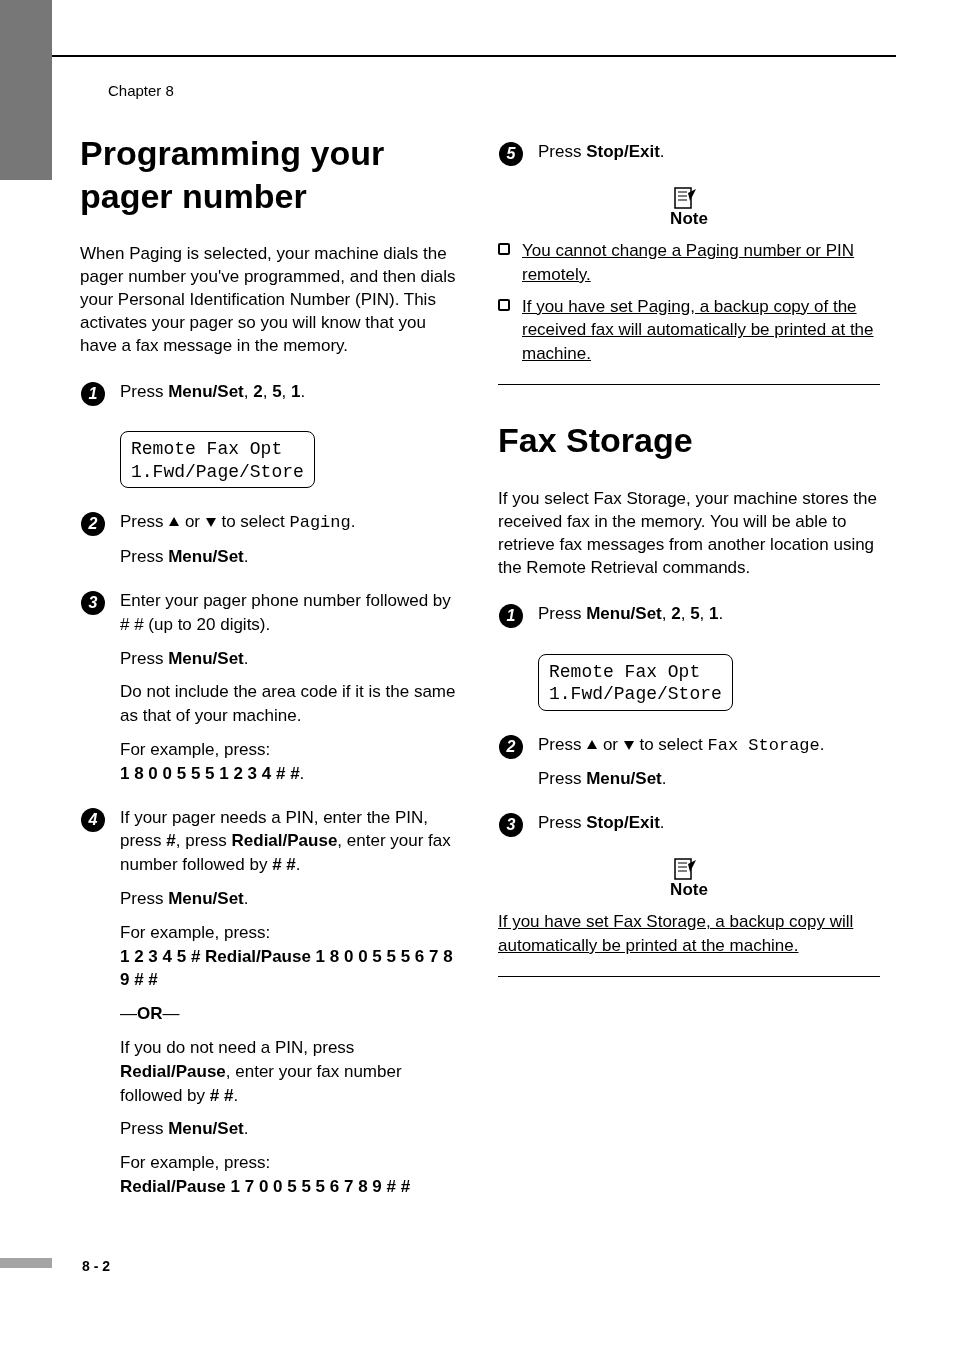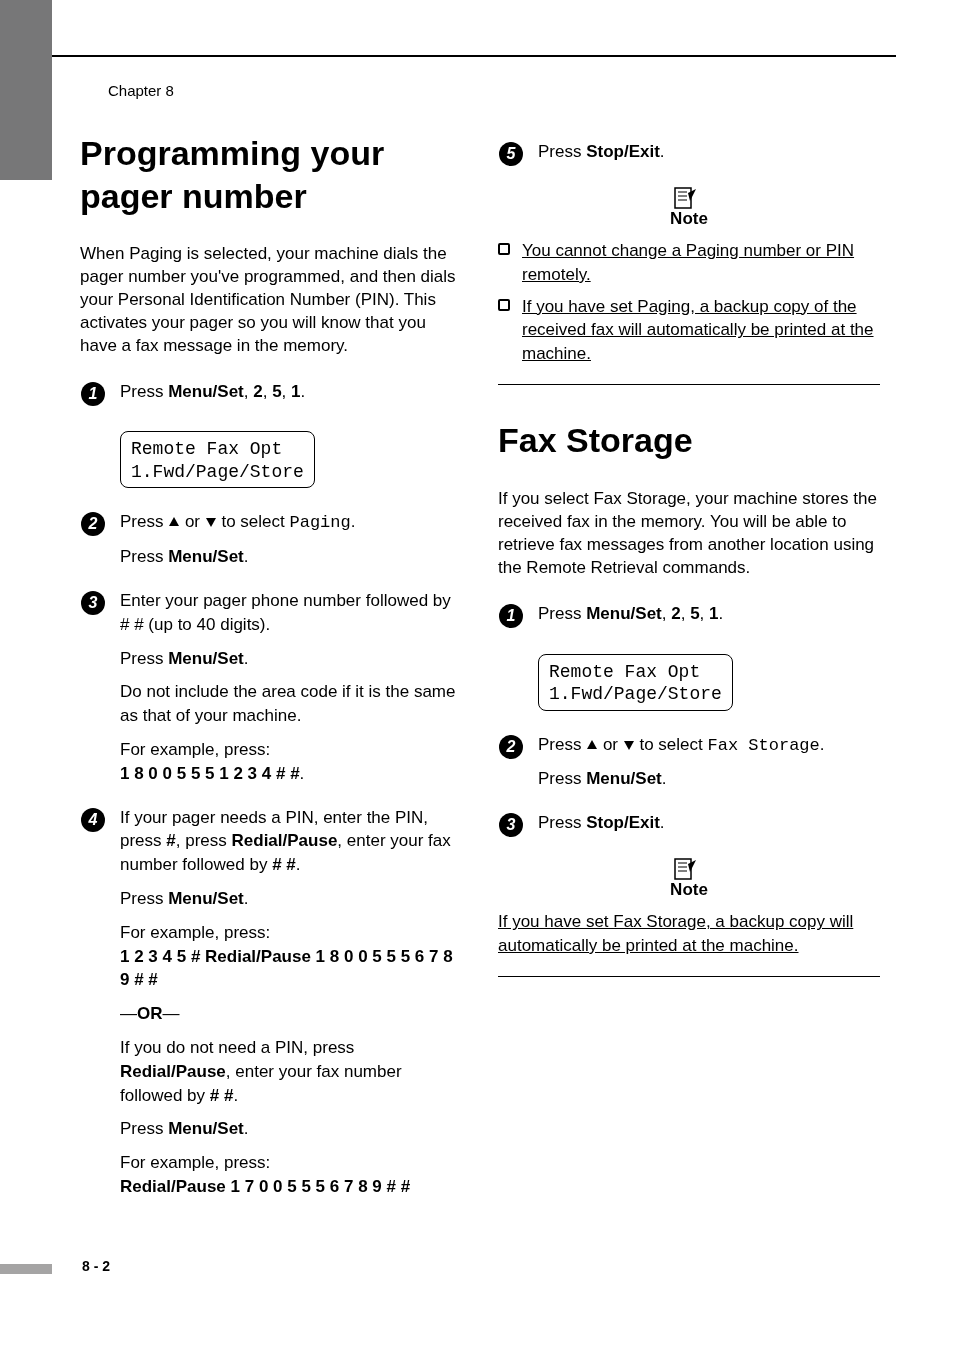--- a/index.html
+++ b/index.html
@@ -76,21 +76,21 @@
   .note-body ul { list-style: none; padding-left: 0; }
   .note-body li { display: flex; align-items: flex-start; margin-bottom: 8px; }
   .note-body li .bullet {
     width: 12px; height: 12px; border: 2px solid #000; border-radius: 2px;
     margin-right: 12px; margin-top: 4px; flex: 0 0 12px;
   }
   .note-rule { height: 1.5px; background: #000; margin-top: 18px; margin-bottom: 0; }
   .footer {
     position: absolute;
     left: 0; bottom: 74px;
-    display: flex; align-items: flex-end;
+    display: flex; align-items: flex-start;
   }
   .footer-bar { width: 52px; height: 10px; background: #a5a4a4; margin-right: 30px; }
   .footer-text { font-weight: bold; font-size: 14px; }
   b { font-weight: bold; }
   .tri { display:inline-block; vertical-align: -1px; }
 </style>
 </head>
 <body>
 
 <div class="page">
@@ -140,21 +140,21 @@
       </div>
 
       <div class="step">
         <span class="num">
           <svg viewBox="0 0 26 26">
               <circle cx="13" cy="13" r="12" fill="#000"></circle>
               <text x="13" y="18" text-anchor="middle" font-family="Arial" font-style="italic" font-weight="bold" font-size="16" fill="#fff">3</text>
             </svg>
         </span>
         <div class="step-body">
-          <p>Enter your pager phone number followed by # # (up to 40 digits).</p>
+          <p>Enter your pager phone number followed by # # (up to 20 digits).</p>
           <p><span>Press </span><b>Menu/Set</b><span>.</span></p>
           <p>Do not include the area code if it is the same as that of your machine.</p>
           <p><span>For example, press:</span><br><b>1 8 0 0 5 5 5 1 2 3 4 # #</b><span>.</span></p>
         </div>
       </div>
 
       <div class="step">
         <span class="num">
           <svg viewBox="0 0 26 26">
               <circle cx="13" cy="13" r="12" fill="#000"></circle>

